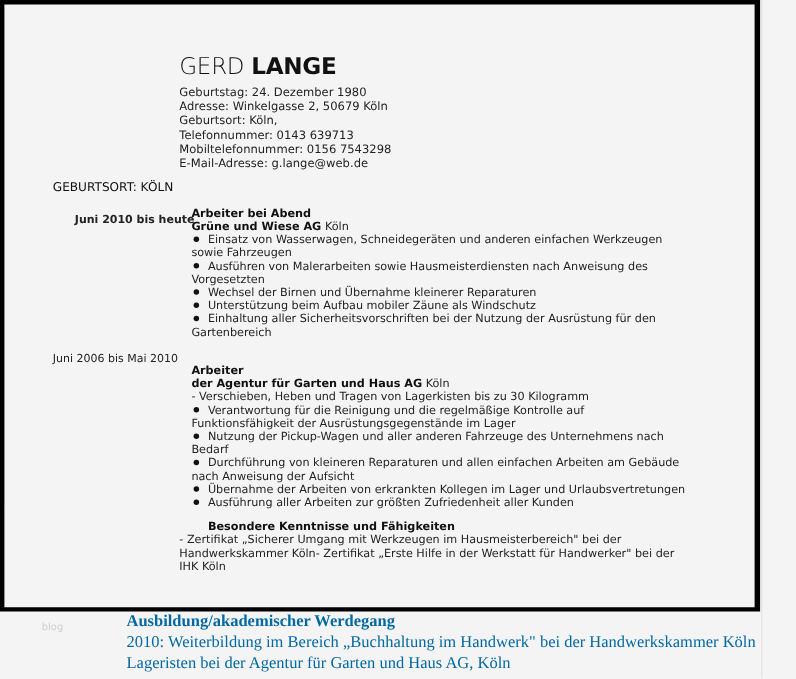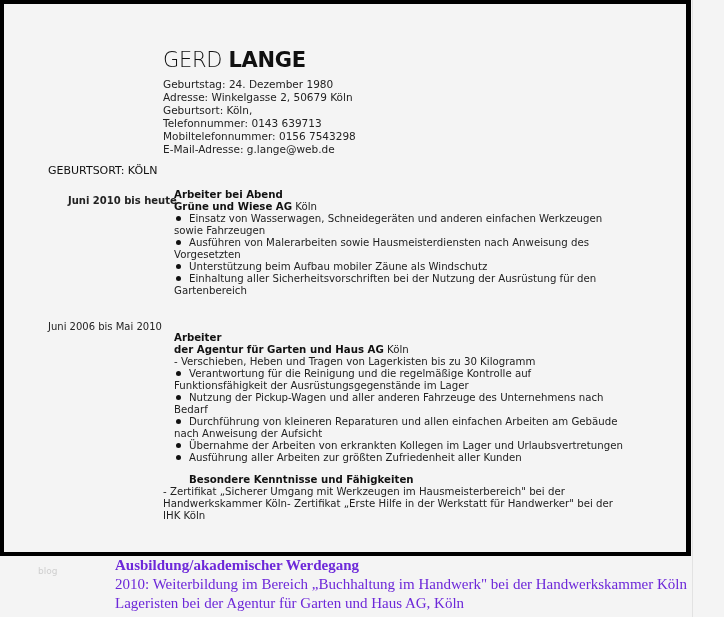--- a/index.html
+++ b/index.html
@@ -26,21 +26,21 @@
   .contact div { white-space: nowrap; }
   .section-heading { position: absolute; left: 44px; top: 161px; font-weight: 400; font-size: 11px; color: #111; }
   .date { position: absolute; left: 44px; font-size: 10px; white-space: nowrap; }
   .date.bold { font-weight: 700; }
   .job { position: absolute; left: 170px; width: 450px; font-size: 10.2px; line-height: 12px; }
   .job .bold { font-weight: 700; color: #111; }
   .bullet { display: block; }
   .bullet .dot { display: inline-block; width: 5px; height: 5px; border-radius: 50%; background: #111; margin: 0 8px 1px 2px; vertical-align: middle; }
   .skills { position: absolute; left: 159px; top: 470px; width: 450px; font-size: 10.2px; line-height: 12px; }
   .skills .bold { font-weight: 700; color: #111; padding-left: 26px; }
-  .below { position: absolute; left: 115px; top: 556px; font-family: "Liberation Serif", serif; font-size: 15px; line-height: 19px; color: #6d28d9; white-space: nowrap; }
+  .below { position: absolute; left: 115px; top: 556px; font-family: "Liberation Serif", serif; font-size: 15px; line-height: 19px; color: #0369a1; white-space: nowrap; }
   .below .bold { font-weight: 700; }
   .watermark { position: absolute; left: 38px; top: 566px; font-size: 9px; color: #cfcfcf; }
 </style>
 </head>
 <body>
 
 <div class="frame">
   <div class="resume">
     <div class="name">
       <span>GERD</span>
@@ -59,20 +59,21 @@
 
     <div class="date bold" style="top:191px;margin-left:20px;">Juni 2010 bis heute</div>
     <div class="job" style="top:185px;">
       <div class="bold">Arbeiter bei Abend</div>
       <div>
         <span class="bold">Grüne und Wiese AG</span>
         <span>Köln</span>
       </div>
       <div class="bullet"><span class="dot"></span><span>Einsatz von Wasserwagen, Schneidegeräten und anderen einfachen Werkzeugen sowie Fahrzeugen</span></div>
       <div class="bullet"><span class="dot"></span><span>Ausführen von Malerarbeiten sowie Hausmeisterdiensten nach Anweisung des Vorgesetzten</span></div>
+      <div class="bullet"><span class="dot"></span><span>Wechsel der Birnen und Übernahme kleinerer Reparaturen</span></div>
       <div class="bullet"><span class="dot"></span><span>Unterstützung beim Aufbau mobiler Zäune als Windschutz</span></div>
       <div class="bullet"><span class="dot"></span><span>Einhaltung aller Sicherheitsvorschriften bei der Nutzung der Ausrüstung für den Gartenbereich</span></div>
     </div>
 
     <div class="date" style="top:317px;">Juni 2006 bis Mai 2010</div>
     <div class="job" style="top:328px;">
       <div class="bold">Arbeiter</div>
       <div>
         <span class="bold">der Agentur für Garten und Haus AG</span>
         <span>Köln</span>

